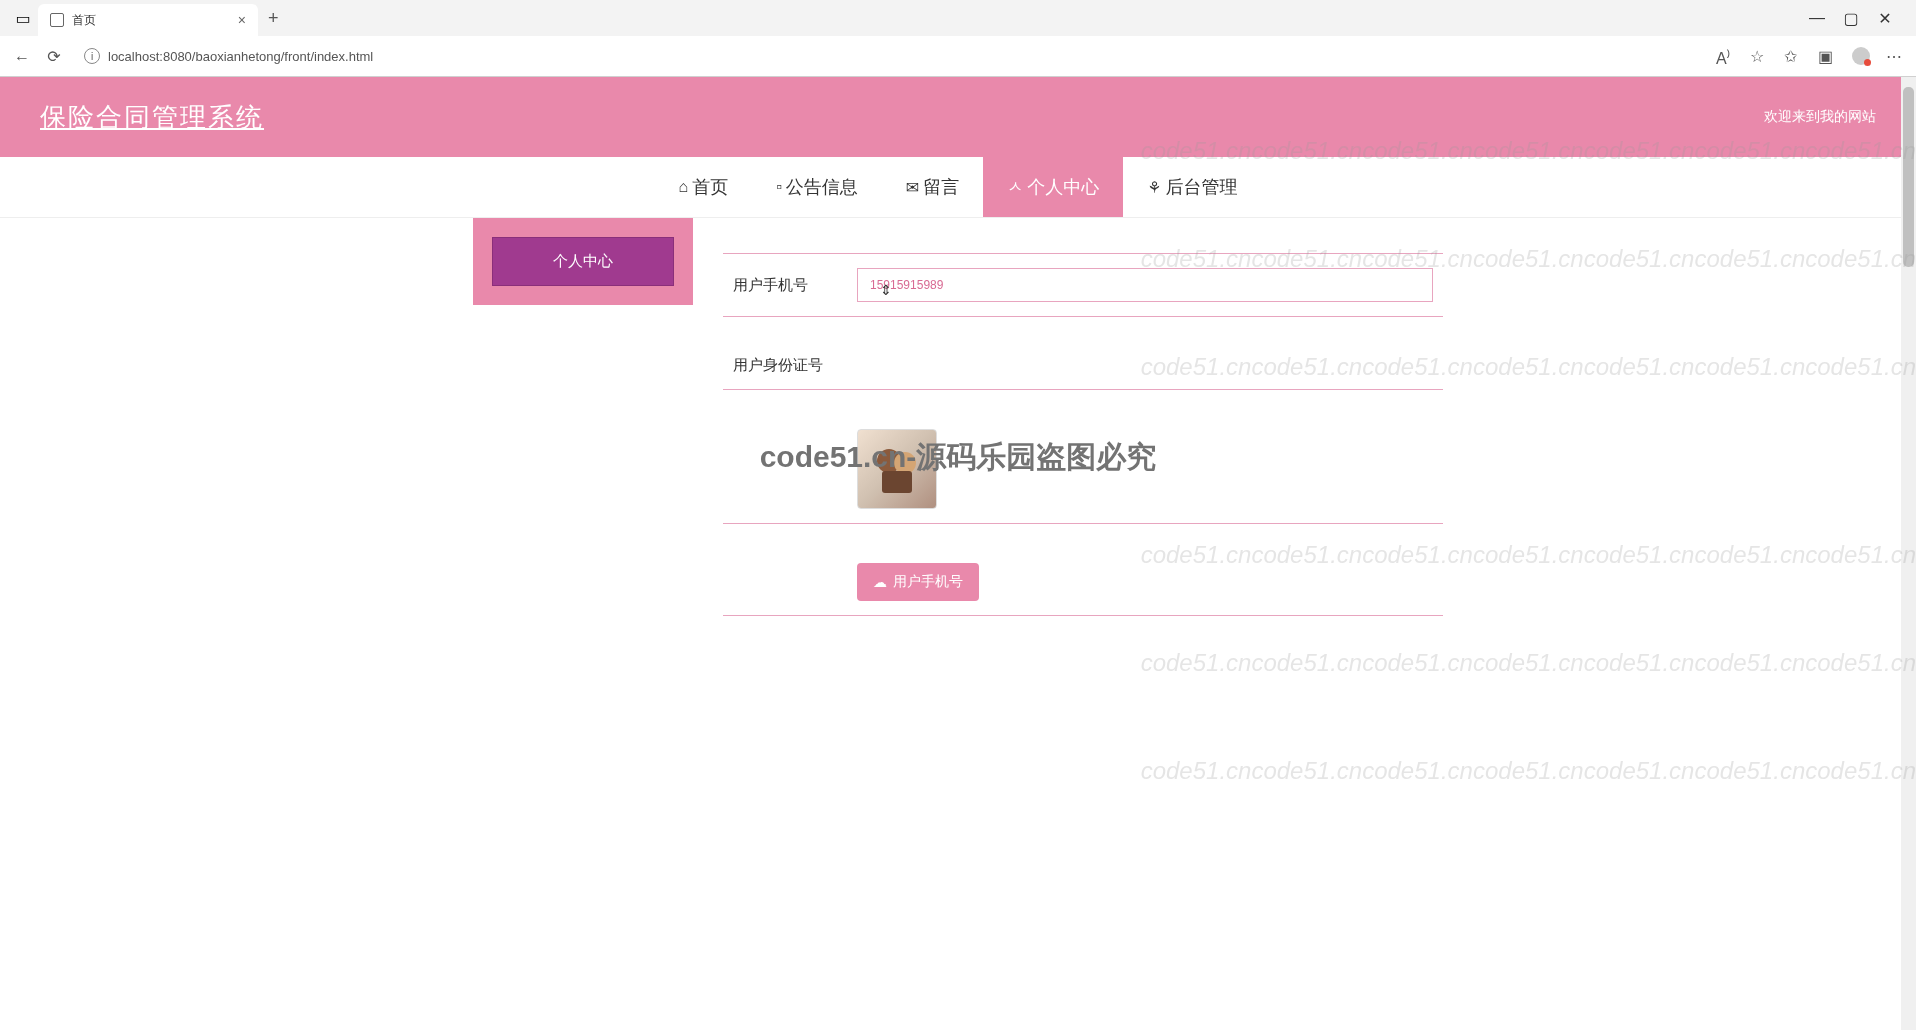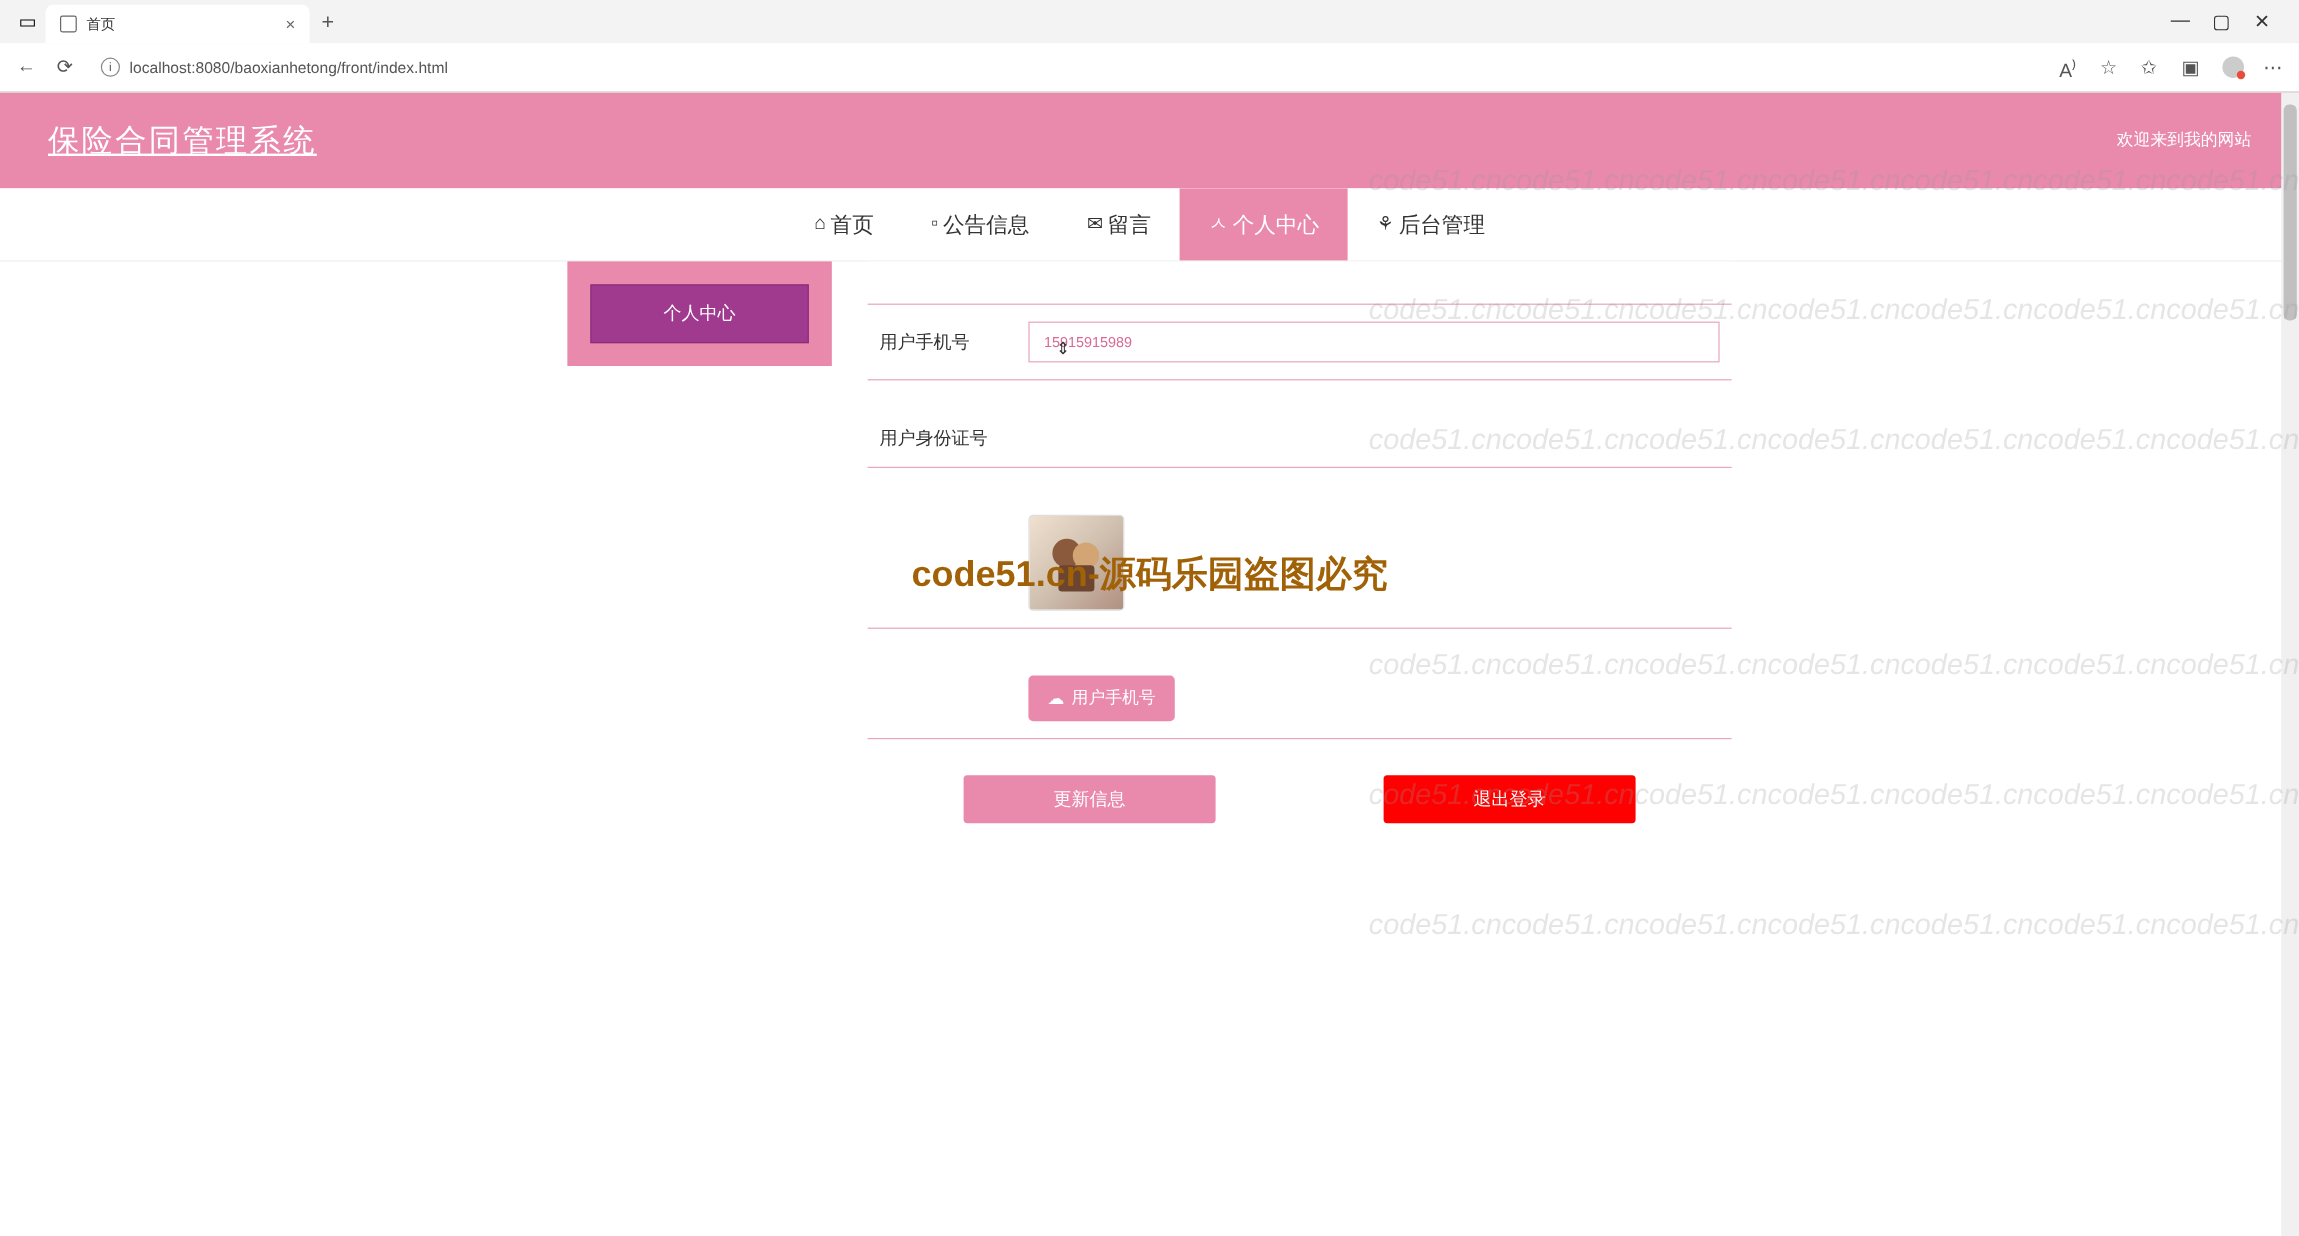--- a/index.html
+++ b/index.html
@@ -56,21 +56,21 @@
     .form-select { width: 100%; height: 38px; border: 1px solid #e8a5bf; padding: 0 12px; font-size: 14px; color: #d86a93; background: #fff; appearance: none; cursor: pointer; }
     .select-arrow { position: absolute; right: 10px; top: 50%; transform: translateY(-50%); color: #aaa; pointer-events: none; font-size: 12px; }
 
     .button-row { display: flex; justify-content: center; gap: 140px; padding: 30px 0 10px; }
     .btn-update { background: #e989ab; color: #fff; border: none; width: 210px; height: 40px; font-size: 15px; border-radius: 3px; cursor: pointer; }
     .btn-logout { background: #ff0000; color: #fff; border: none; width: 210px; height: 40px; font-size: 15px; border-radius: 3px; cursor: pointer; }
 
     
     .watermark-layer { position: absolute; inset: 0; pointer-events: none; z-index: 5; overflow: hidden; }
     .wm-row { display: flex; justify-content: flex-end; opacity: 0.25; color: #999; font-size: 24px; font-style: italic; padding: 60px 0 20px; }
-    .wm-center { position: absolute; left: 50%; top: 381px; transform: translateX(-50%); color: #a16207; font-size: 30px; font-weight: bold; white-space: nowrap; }
+    .wm-center { position: absolute; left: 50%; top: 360px; transform: translateX(-50%); color: #737373; font-size: 30px; font-weight: bold; white-space: nowrap; }
 
     .cursor-indicator { position: absolute; left: 880px; top: 205px; font-size: 14px; color: #333; pointer-events: none; }
   </style>
 </head>
 <body>
 
 <div class="browser-chrome">
   <div class="tab-bar">
     <div class="win-controls-left">
       <div class="win-btn">▭</div>
@@ -227,24 +227,20 @@
 
         <div class="form-row">
           <div class="form-label"></div>
           <button class="upload-btn">
             <span>☁</span>
             <span>用户手机号</span>
           </button>
         </div>
 
 
-        <div class="button-row">
-          <button class="btn-update">更新信息</button>
-          <button class="btn-logout">退出登录</button>
-        </div>
       </div>
     </div>
   </div>
 
   <div class="scrollbar-track">
     <div class="scrollbar-thumb"></div>
   </div>
 </div>
 
 </body></html>

